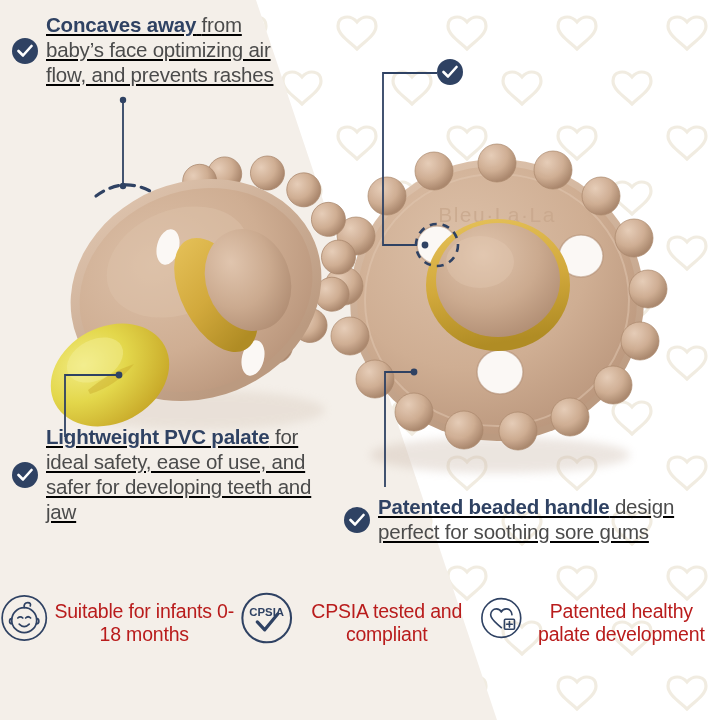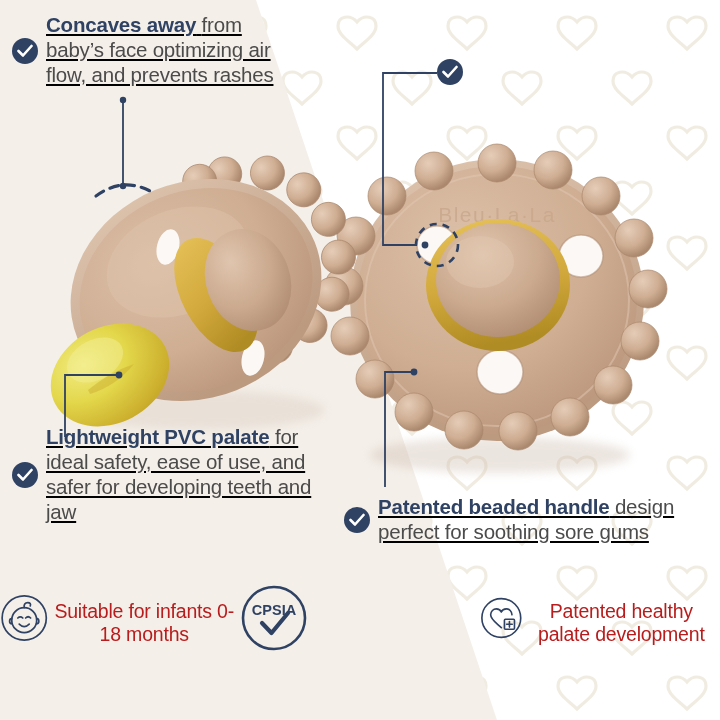--- a/index.html
+++ b/index.html
@@ -313,20 +313,21 @@
       </svg>
       <div class="badge-label">Suitable for infants 0-18 months</div>
     </div>
 
     <div class="badge">
       <svg class="badge-icon" viewBox="0 0 68 68">
         <circle cx="34" cy="34" r="31" fill="none" stroke="#2f4263" stroke-width="2.6"></circle>
         <text x="34" y="31" text-anchor="middle" font-family="Liberation Sans, sans-serif" font-size="14.5" font-weight="bold" fill="#2f4263">CPSIA</text>
         <path d="M22 39 L31.5 49 L48 29" fill="none" stroke="#2f4263" stroke-width="4.2" stroke-linecap="round" stroke-linejoin="round"></path>
       </svg>
+      <div class="badge-label">CPSIA tested and compliant</div>
     </div>
 
     <div class="badge">
       <svg class="badge-icon" viewBox="0 0 68 68">
         <g fill="none" stroke="#2f4263" stroke-width="2.6">
           <circle cx="34" cy="34" r="31"></circle>
           <path d="M34 49.5 C26 42 17 36.5 17 29 C17 23 21.5 19.5 26 19.5
                    C30 19.5 33 22 34 24.5 C35 22 38 19.5 42 19.5
                    C46.5 19.5 51 23 51 29" stroke-linecap="round" stroke-linejoin="round"></path>
           <rect x="39" y="36" width="16" height="16" rx="1.5"></rect>

